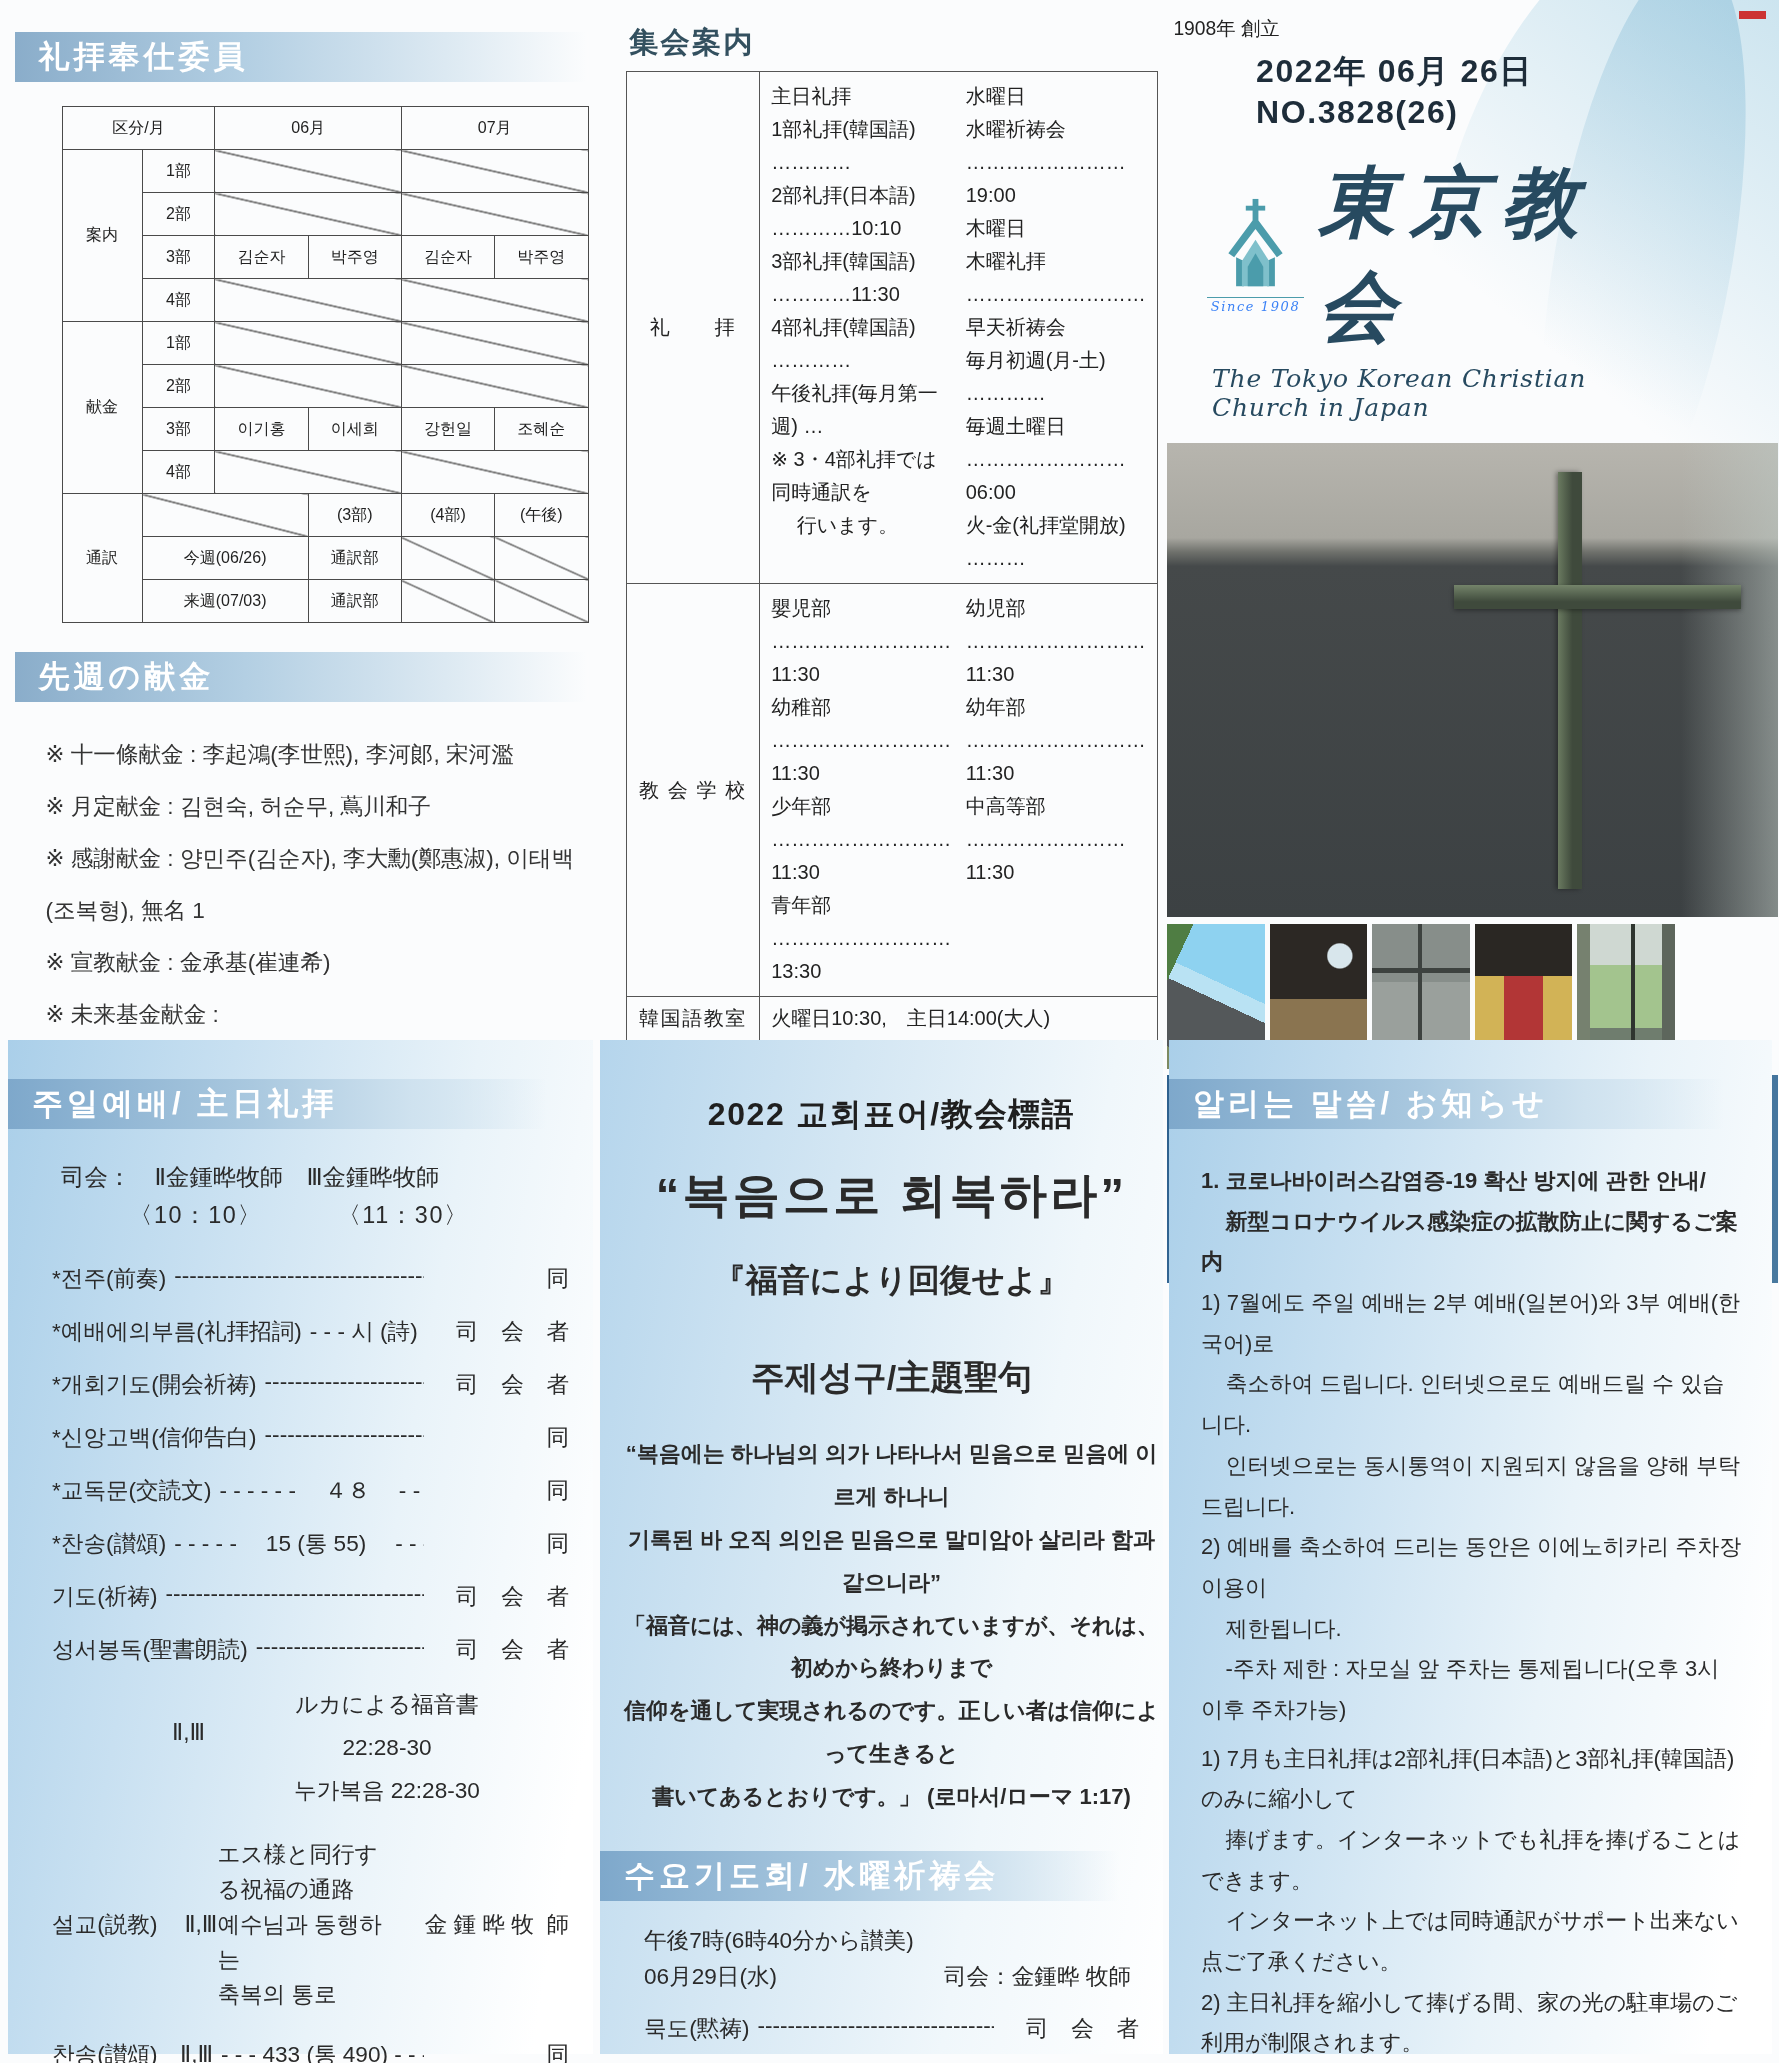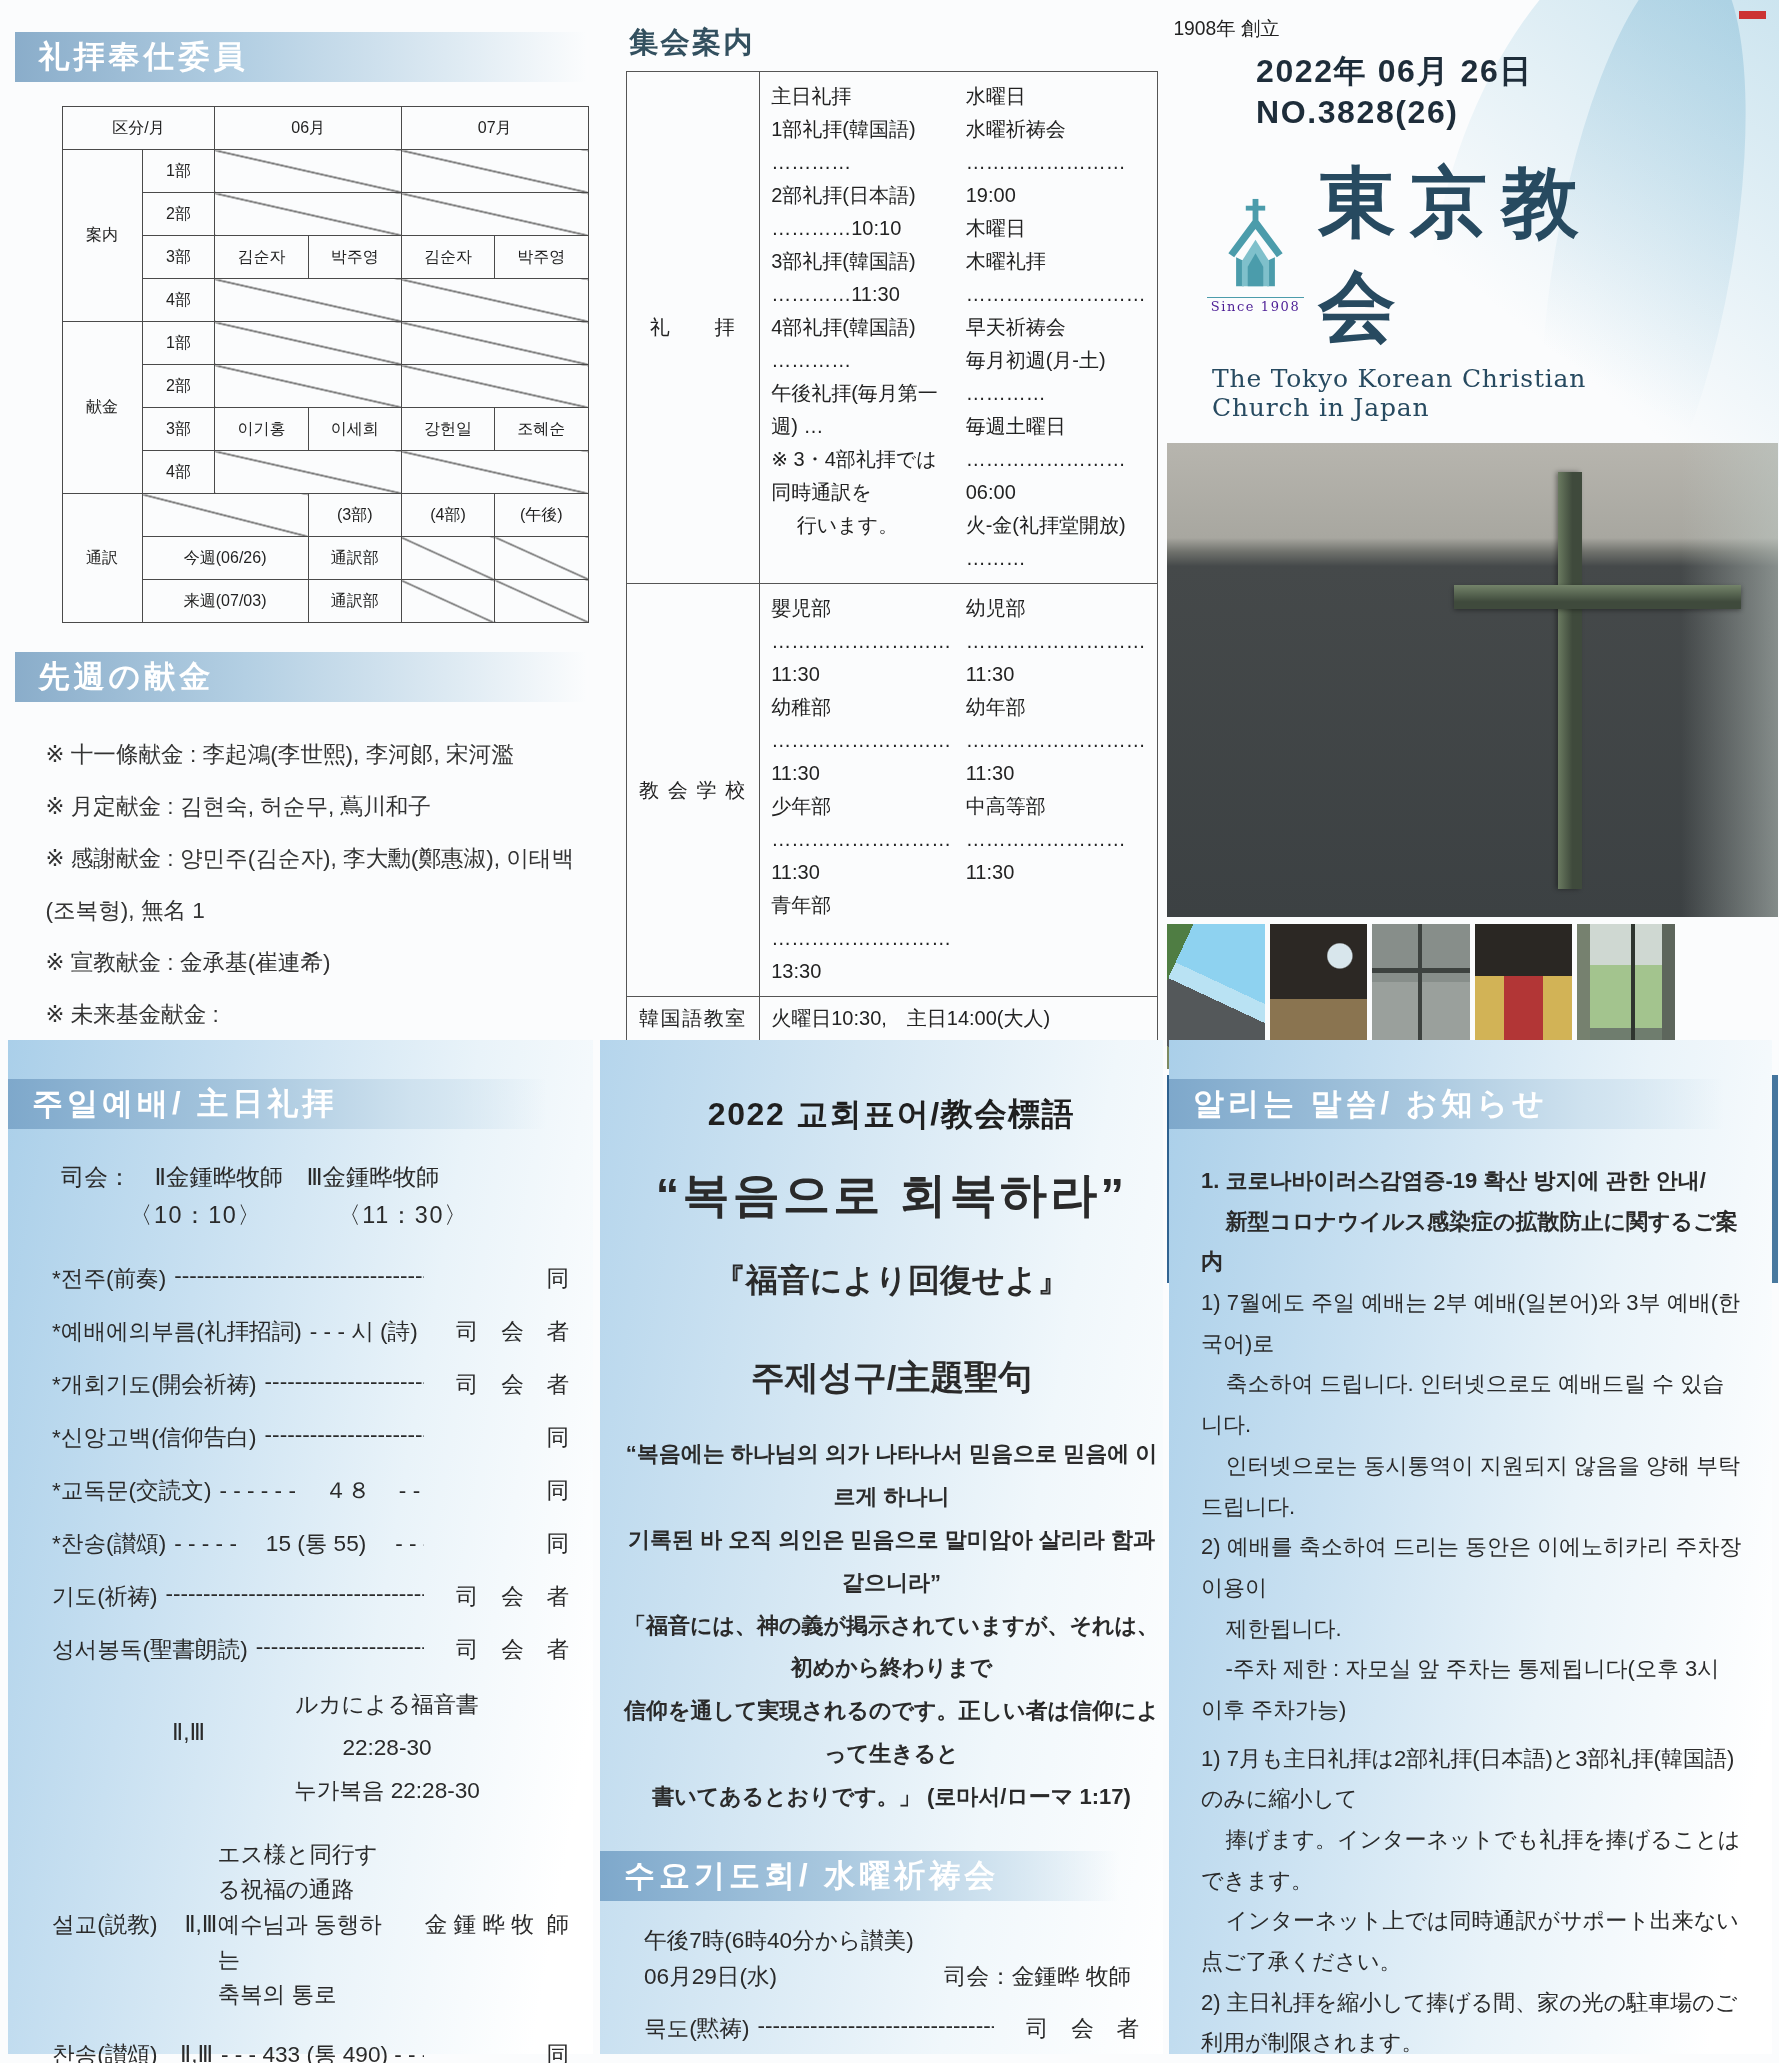--- a/index.html
+++ b/index.html
@@ -1,18 +1,18 @@
 <!DOCTYPE html>
 <html style="font-size:13px"><head>
 <meta charset="utf-8">
 <style>
   html,body{margin:0;padding:0;}
   body{width:1780px;height:2064px;position:relative;background:#fbfcfd;
        font-family:"Liberation Sans","DejaVu Sans",sans-serif;color:#2a2a2a;overflow:hidden;}
-  .serif{font-family:"DejaVu Serif","Liberation Serif",serif;}
+  .serif{font-family:"DejaVu Serif","Liberation Serif",serif;font-style:italic;}
 
   
   .bar{height:50px;line-height:50px;color:#fff;font-weight:bold;font-size:31px;letter-spacing:4px;
        padding-left:24px;background:linear-gradient(90deg,#8aadca 0%,#b3cfe3 40%,#dce9f2 75%,rgba(255,255,255,0.15) 100%);}
   .bar.inpanel{background:linear-gradient(90deg,#7ea8cb 0%,#a9c8df 45%,#cfe2ef 75%,rgba(255,255,255,0) 100%);}
 
   
   .col-left{position:absolute;left:14.5px;top:32px;width:574px;}
   .col-mid{position:absolute;left:626px;top:23px;width:535px;}
   .col-right{position:absolute;left:1167px;top:0;width:508px;}
@@ -44,21 +44,21 @@
   .clergy-box{border:1.6px solid #555;width:532px;min-height:169px;display:flex;gap:16px;
               font-size:20px;padding:14.5px 8px 14.5px 18px;box-sizing:border-box;}
   .clergy-box>div{line-height:1.7;white-space:pre-wrap;}
 
   
   .founded{font-size:19.3px;color:#222;margin:14.5px 0 0 6.4px;}
   .dateline{font-size:32px;font-weight:bold;color:#1e2d3a;letter-spacing:1.6px;margin:8px 0 0 89px;}
   .logo-row{display:flex;align-items:center;margin:21px 0 0 40px;}
   .logo-title{font-size:77px;font-weight:bold;color:#274a60;letter-spacing:14.5px;margin-left:14.5px;}
   .logo-sub{font-size:25px;color:#274a60;margin:4.8px 0 0 45px;letter-spacing:0.8px;}
-  .since{font-size:13px;color:#4c1d95;text-align:center;letter-spacing:1.6px;border-top:1.6px solid #4b9cab;padding-top:1.6px;}
+  .since{font-size:13px;color:#3b82f6;text-align:center;letter-spacing:1.6px;border-top:1.6px solid #4b9cab;padding-top:1.6px;}
 
   
   .bigphoto{width:611px;height:474px;margin-top:21px;position:relative;overflow:hidden;
     background:linear-gradient(180deg,#b7b5ae 0%,#a8a7a0 20%,#6f716c 23%,#45494a 26%,#3c4143 100%);}
   .bigphoto .glow{position:absolute;right:0;top:0;width:97px;height:100%;
     background:linear-gradient(90deg,rgba(255,255,255,0) 0%,rgba(190,200,195,.55) 100%);}
   .bp-cross-v{position:absolute;left:64%;top:6%;width:24px;height:88%;
     background:linear-gradient(90deg,#6a7a60,#3f4a3c 60%);box-shadow:-2.4px 0 4.8px rgba(0,0,0,.4);}
   .bp-cross-h{position:absolute;left:47%;top:30%;width:47%;height:24px;
     background:linear-gradient(180deg,#74846a,#3f4a3c 70%);box-shadow:0 2.4px 4.8px rgba(0,0,0,.4);}

